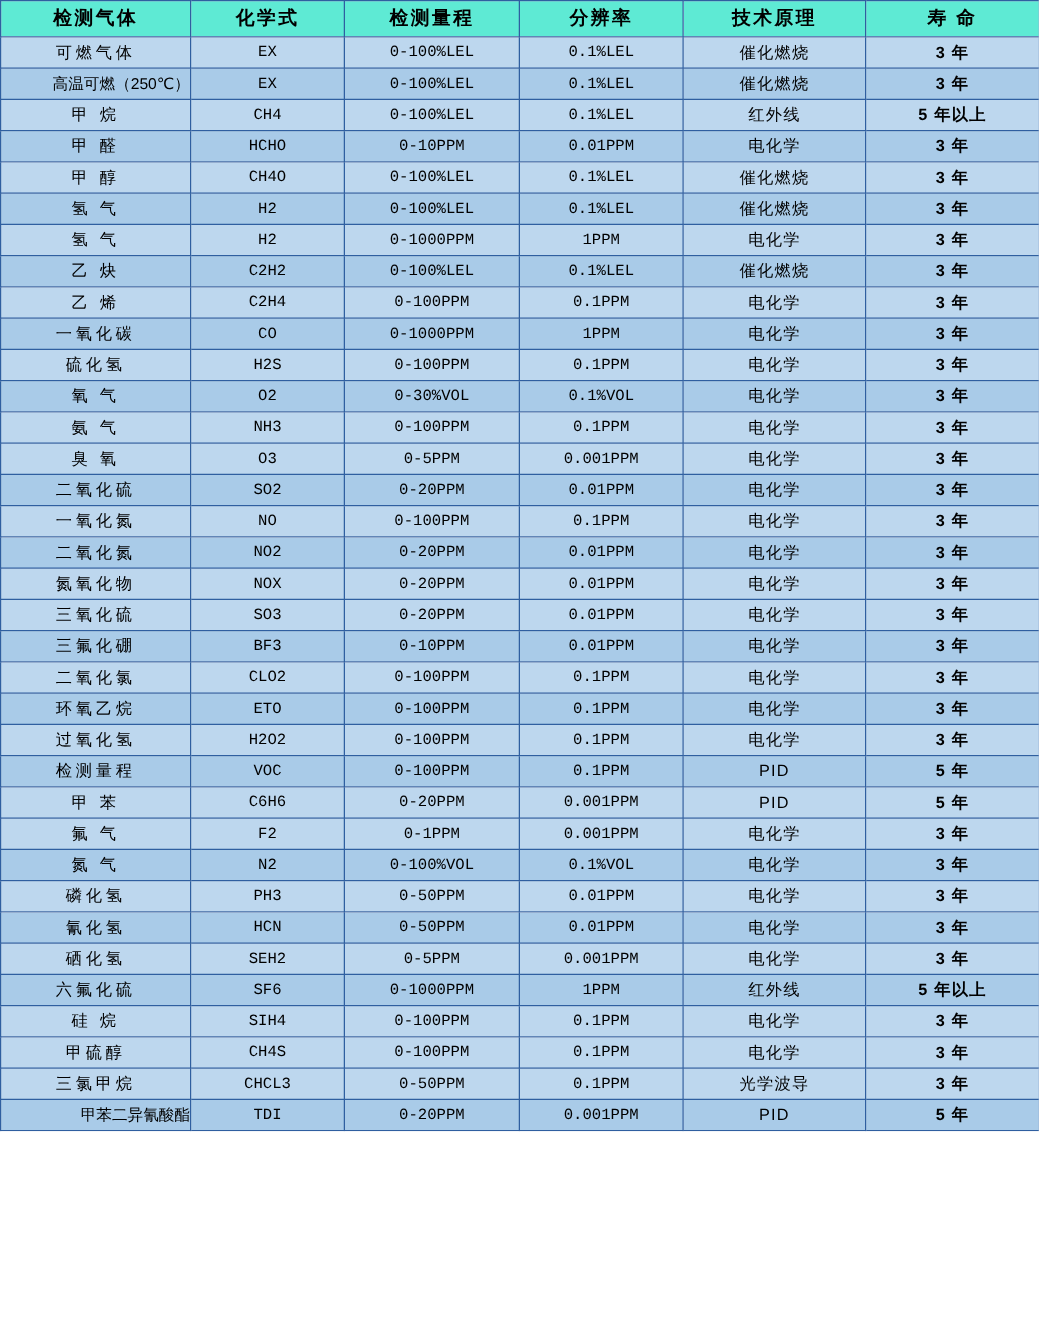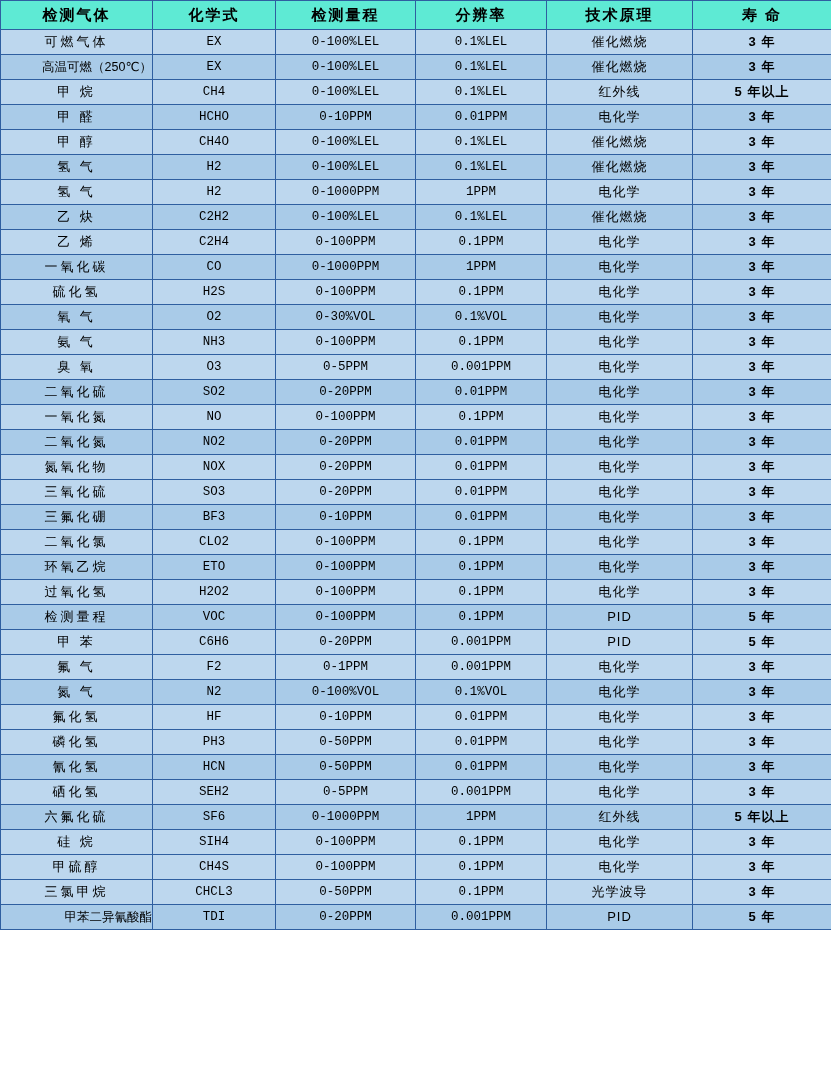--- a/index.html
+++ b/index.html
@@ -304,28 +304,20 @@
       </tr>
       <tr class="alt">
         <td class="c-name">氮 气</td>
         <td class="c-formula">N2</td>
         <td class="c-range">0-100%VOL</td>
         <td class="c-res">0.1%VOL</td>
         <td class="c-tech">电化学</td>
         <td class="c-life">3 年</td>
       </tr>
       <tr>
-        <td class="c-name">氟化氢</td>
-        <td class="c-formula">HF</td>
-        <td class="c-range">0-10PPM</td>
-        <td class="c-res">0.01PPM</td>
-        <td class="c-tech">电化学</td>
-        <td class="c-life">3 年</td>
-      </tr>
-      <tr>
         <td class="c-name">磷化氢</td>
         <td class="c-formula">PH3</td>
         <td class="c-range">0-50PPM</td>
         <td class="c-res">0.01PPM</td>
         <td class="c-tech">电化学</td>
         <td class="c-life">3 年</td>
       </tr>
       <tr class="alt">
         <td class="c-name">氰化氢</td>
         <td class="c-formula">HCN</td>

